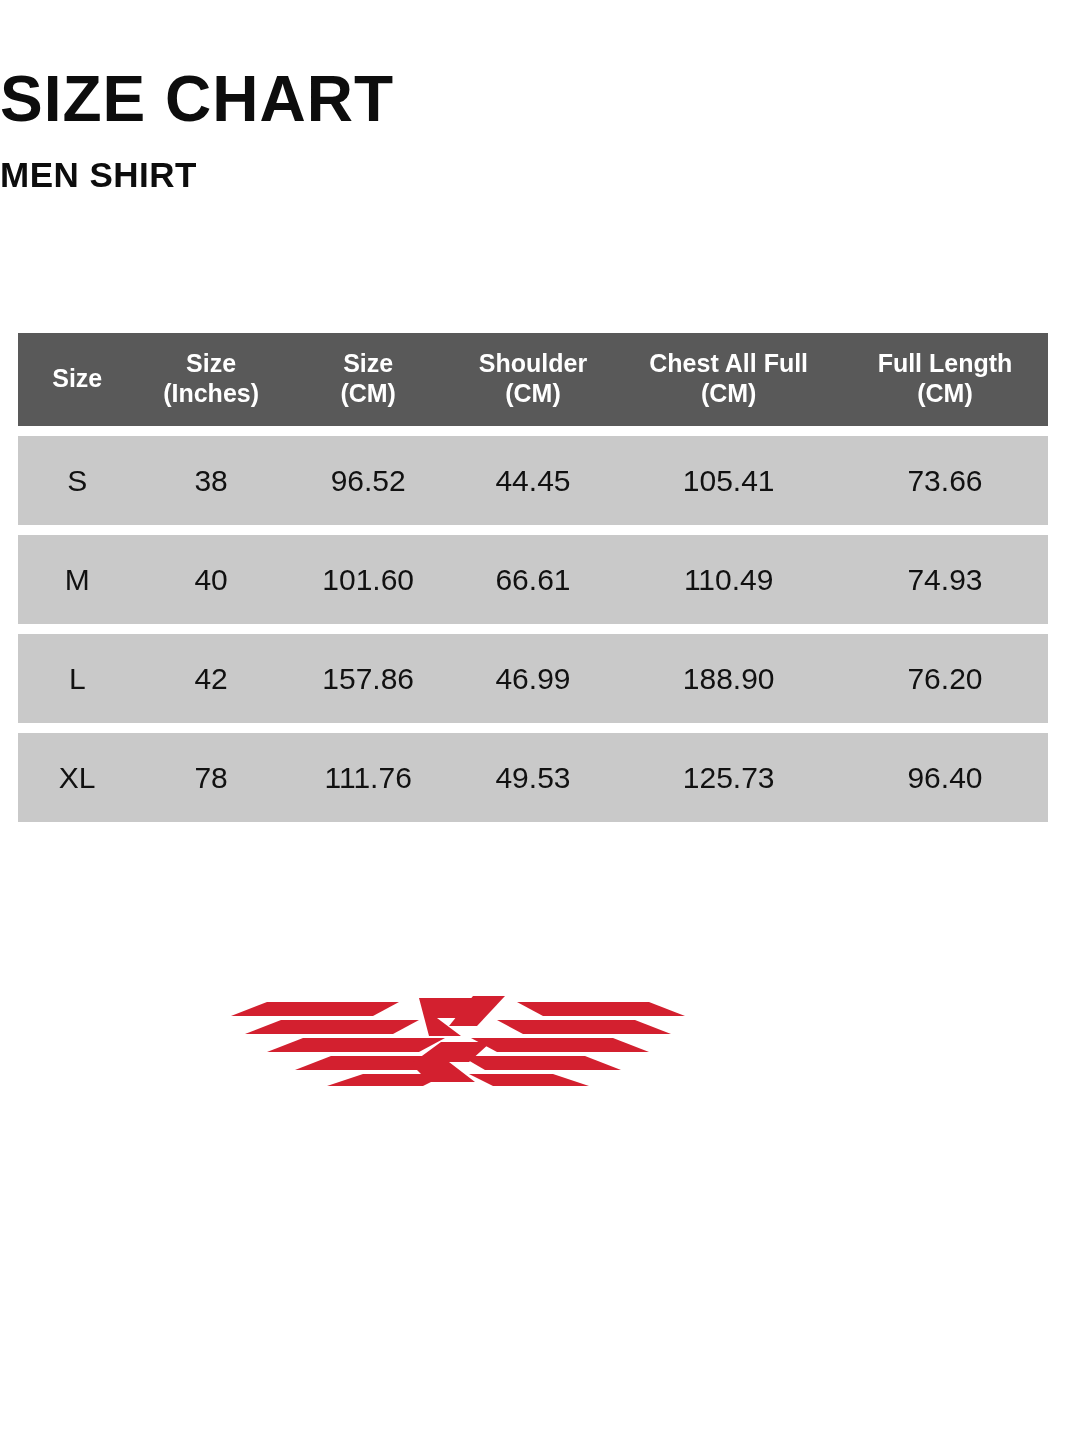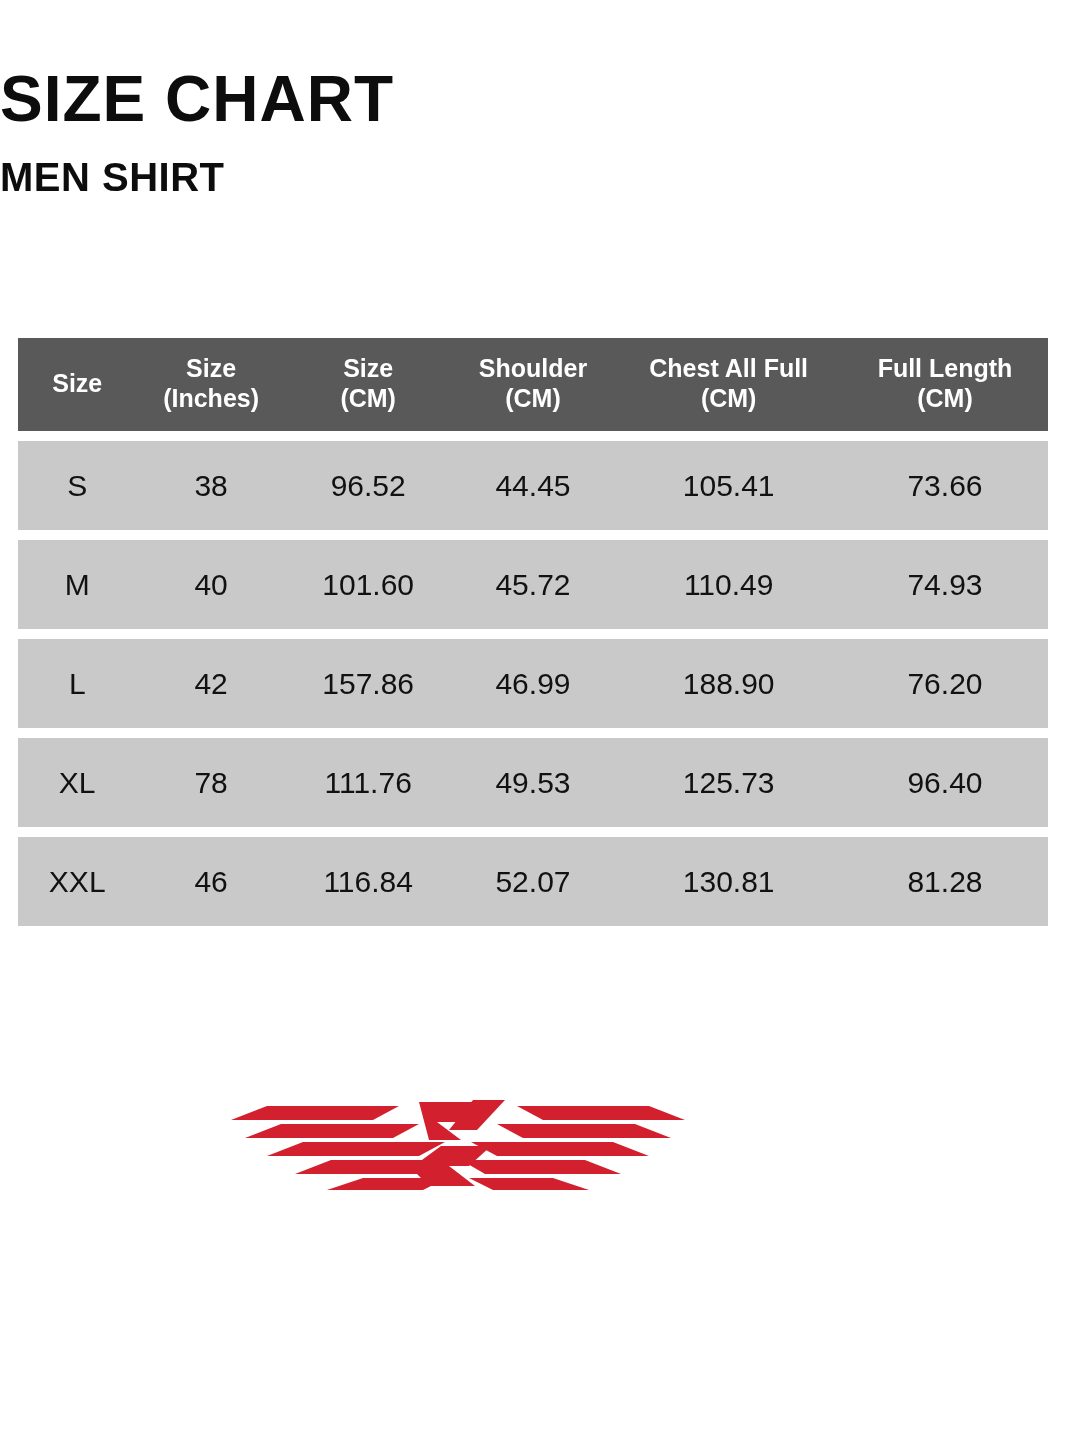--- a/index.html
+++ b/index.html
@@ -27,21 +27,21 @@
     margin-top: 66px;
     font-size: 64px;
     font-weight: bold;
     letter-spacing: 1px;
     line-height: 1.05;
     text-align: center;
     color: #0d0d0d;
   }
   .subtitle {
     margin-top: 22px;
-    font-size: 40px;
+    font-size: 35px;
     font-weight: bold;
     letter-spacing: 0.5px;
     text-align: center;
     color: #0d0d0d;
   }
   .table-wrap {
     margin-top: 128px;
     width: 1048px;
   }
   table.size-table {
@@ -142,48 +142,40 @@
           <td>38</td>
           <td>96.52</td>
           <td>44.45</td>
           <td>105.41</td>
           <td>73.66</td>
         </tr>
         <tr>
           <td>M</td>
           <td>40</td>
           <td>101.60</td>
-          <td>45.72</td>
+          <td>66.61</td>
           <td>110.49</td>
           <td>74.93</td>
         </tr>
         <tr>
           <td>L</td>
           <td>42</td>
           <td>157.86</td>
           <td>46.99</td>
           <td>188.90</td>
           <td>76.20</td>
         </tr>
         <tr>
           <td>XL</td>
           <td>78</td>
           <td>111.76</td>
           <td>49.53</td>
           <td>125.73</td>
           <td>96.40</td>
         </tr>
-        <tr>
-          <td>XXL</td>
-          <td>46</td>
-          <td>116.84</td>
-          <td>52.07</td>
-          <td>130.81</td>
-          <td>81.28</td>
-        </tr>
       </tbody>
     </table>
   </div>
 
   <div class="logo-area">
     <svg class="logo" viewBox="0 0 470 120" aria-hidden="true">
       <g fill="#d3202f">
 
         <path d="M8 34 L150 34 L176 20 L44 20 Z"></path>
         <path d="M22 52 L170 52 L196 38 L58 38 Z"></path>

